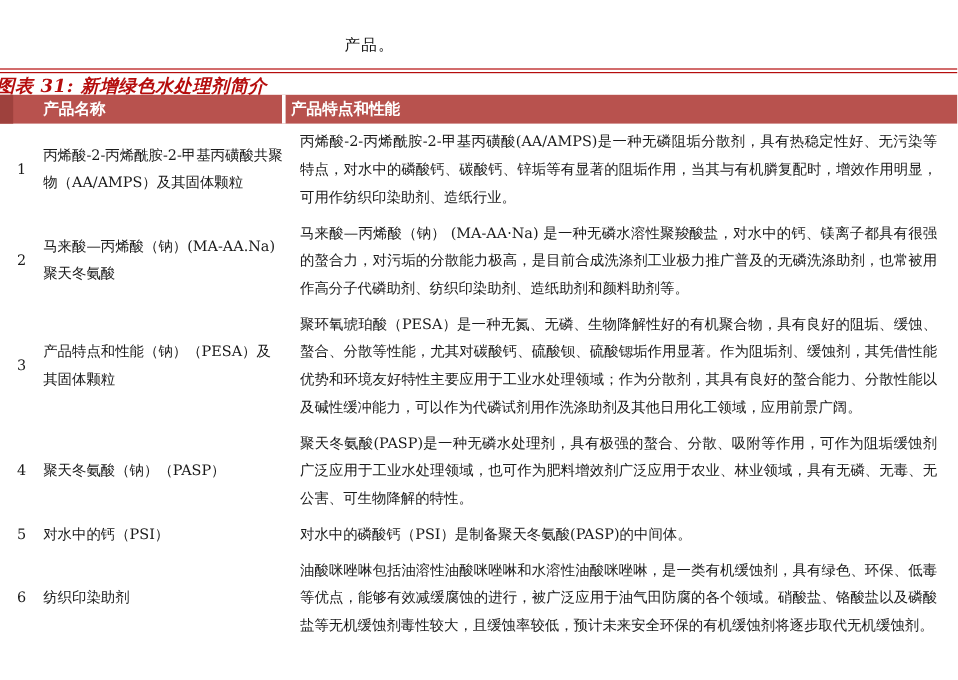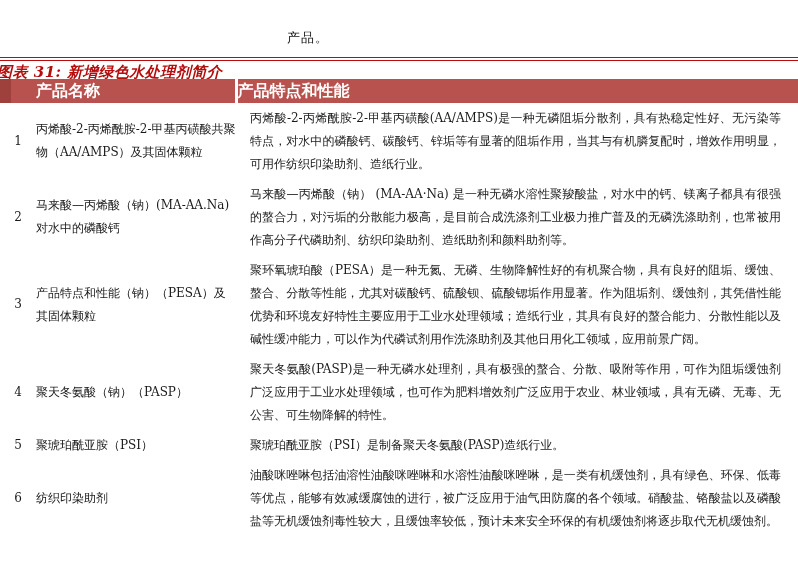--- a/index.html
+++ b/index.html
@@ -22,27 +22,27 @@
   }
   .figure-title{
     position:absolute;left:-3px;top:37px;
     font-size:15px;font-weight:bold;font-style:italic;
     color:#b50d0d;letter-spacing:0.5px;
     font-family:"DejaVu Serif","Liberation Serif",serif;
   }
   .tbl{position:absolute;left:0;top:53px;width:798px;}
   .thead{
     display:flex;height:24px;align-items:center;
-    background:#b8524e;color:#fff;font-weight:bold;font-size:16px;
+    background:#b8524e;color:#fff;font-weight:bold;font-size:13px;
     font-family:"DejaVu Sans","Liberation Sans",sans-serif;
   }
   .th-index{width:11px;height:24px;background:#9e413d;flex:0 0 auto;}
   .th-name{width:224px;flex:0 0 auto;padding-left:25px;box-sizing:border-box;}
   .th-divider{width:2.5px;height:24px;background:#ffffff;flex:0 0 auto;}
-  .th-feat{flex:1 1 auto;}
+  .th-feat{flex:1 1 auto;padding-left:5px;}
   .tbody{display:table;width:798px;table-layout:fixed;border-collapse:collapse;}
   .trow{display:table-row;}
   .td{
     display:table-cell;
     font-size:12px;line-height:23px;
     padding-top:3.5px;padding-bottom:3.5px;
   }
   .td.idx{width:36px;text-align:center;vertical-align:middle;}
   .td.name{width:200px;vertical-align:middle;padding-right:8px;}
   .td.feat{vertical-align:top;padding-left:6px;padding-right:17px;text-align:justify;}
@@ -76,37 +76,37 @@
     </div>
 
     <div class="tbody">
       <div class="trow">
         <div class="td idx">1</div>
         <div class="td name">丙烯酸-2-丙烯酰胺-2-甲基丙磺酸共聚物（AA/AMPS）及其固体颗粒</div>
         <div class="td feat">丙烯酸-2-丙烯酰胺-2-甲基丙磺酸(AA/AMPS)是一种无磷阻垢分散剂，具有热稳定性好、无污染等特点，对水中的磷酸钙、碳酸钙、锌垢等有显著的阻垢作用，当其与有机膦复配时，增效作用明显，可用作纺织印染助剂、造纸行业。</div>
       </div>
       <div class="trow">
         <div class="td idx">2</div>
-        <div class="td name">马来酸—丙烯酸（钠）(MA-AA.Na)对水中的磷酸钙</div>
+        <div class="td name">马来酸—丙烯酸（钠）(MA-AA.Na)聚天冬氨酸</div>
         <div class="td feat">马来酸—丙烯酸（钠） (MA-AA·Na) 是一种无磷水溶性聚羧酸盐，对水中的钙、镁离子都具有很强的螯合力，对污垢的分散能力极高，是目前合成洗涤剂工业极力推广普及的无磷洗涤助剂，也常被用作高分子代磷助剂、纺织印染助剂、造纸助剂和颜料助剂等。</div>
       </div>
       <div class="trow">
         <div class="td idx">3</div>
         <div class="td name">产品特点和性能（钠）（PESA）及其固体颗粒</div>
-        <div class="td feat">聚环氧琥珀酸（PESA）是一种无氮、无磷、生物降解性好的有机聚合物，具有良好的阻垢、缓蚀、螯合、分散等性能，尤其对碳酸钙、硫酸钡、硫酸锶垢作用显著。作为阻垢剂、缓蚀剂，其凭借性能优势和环境友好特性主要应用于工业水处理领域；造纸行业，其具有良好的螯合能力、分散性能以及碱性缓冲能力，可以作为代磷试剂用作洗涤助剂及其他日用化工领域，应用前景广阔。</div>
+        <div class="td feat">聚环氧琥珀酸（PESA）是一种无氮、无磷、生物降解性好的有机聚合物，具有良好的阻垢、缓蚀、螯合、分散等性能，尤其对碳酸钙、硫酸钡、硫酸锶垢作用显著。作为阻垢剂、缓蚀剂，其凭借性能优势和环境友好特性主要应用于工业水处理领域；作为分散剂，其具有良好的螯合能力、分散性能以及碱性缓冲能力，可以作为代磷试剂用作洗涤助剂及其他日用化工领域，应用前景广阔。</div>
       </div>
       <div class="trow">
         <div class="td idx">4</div>
         <div class="td name">聚天冬氨酸（钠）（PASP）</div>
         <div class="td feat">聚天冬氨酸(PASP)是一种无磷水处理剂，具有极强的螯合、分散、吸附等作用，可作为阻垢缓蚀剂广泛应用于工业水处理领域，也可作为肥料增效剂广泛应用于农业、林业领域，具有无磷、无毒、无公害、可生物降解的特性。</div>
       </div>
       <div class="trow">
         <div class="td idx">5</div>
-        <div class="td name">聚琥珀酰亚胺（PSI）</div>
-        <div class="td feat">聚琥珀酰亚胺（PSI）是制备聚天冬氨酸(PASP)造纸行业。</div>
+        <div class="td name">对水中的钙（PSI）</div>
+        <div class="td feat">对水中的磷酸钙（PSI）是制备聚天冬氨酸(PASP)的中间体。</div>
       </div>
       <div class="trow">
         <div class="td idx">6</div>
         <div class="td name">纺织印染助剂</div>
         <div class="td feat">油酸咪唑啉包括油溶性油酸咪唑啉和水溶性油酸咪唑啉，是一类有机缓蚀剂，具有绿色、环保、低毒等优点，能够有效减缓腐蚀的进行，被广泛应用于油气田防腐的各个领域。硝酸盐、铬酸盐以及磷酸盐等无机缓蚀剂毒性较大，且缓蚀率较低，预计未来安全环保的有机缓蚀剂将逐步取代无机缓蚀剂。</div>
       </div>
     </div>
   </div>
 
   <div class="footer-rule"></div>

